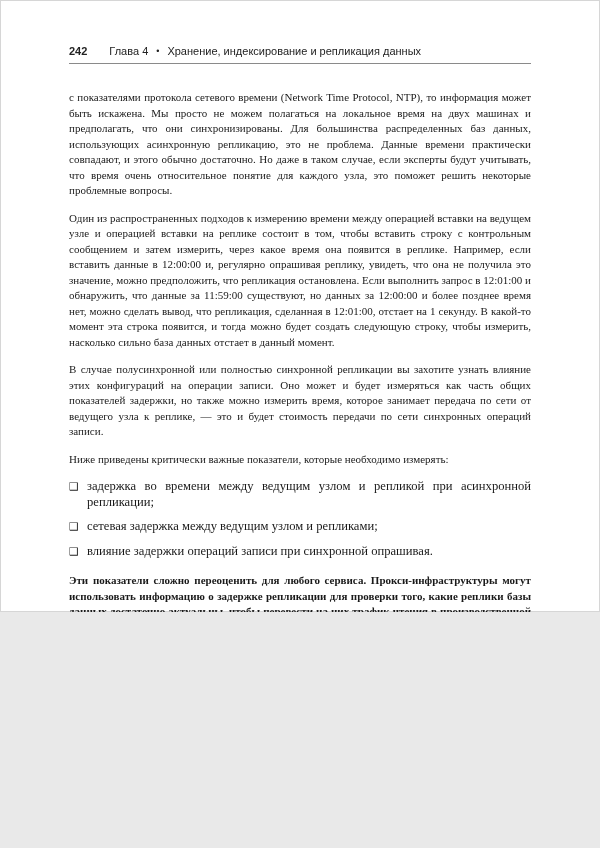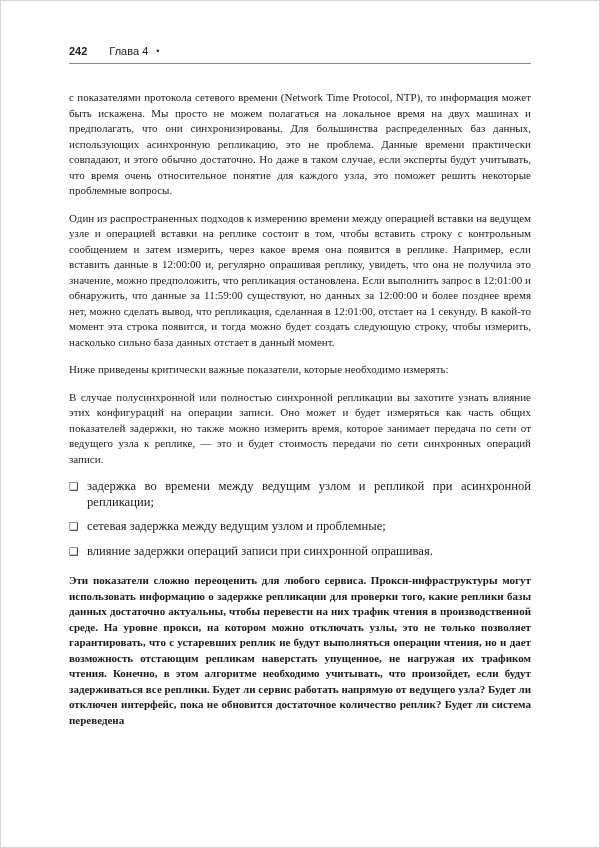--- a/index.html
+++ b/index.html
@@ -4,21 +4,21 @@
 <style>
   html, body {
     margin: 0;
     padding: 0;
     background: #e9e9e9;
     font-family: "Liberation Serif", "DejaVu Serif", serif;
   }
   .page {
     position: relative;
     width: 600px;
-    height: 848px;
+    height: 612px;
     margin: 0 auto;
     background: #ffffff;
     box-sizing: border-box;
     padding: 44px 68px 40px 68px;
     border: 1px solid #d6d6d6;
     color: #1a1a1a;
   }
   .running-head {
     display: flex;
     align-items: baseline;
@@ -86,37 +86,38 @@
 </style>
 </head>
 <body>
 
 <div class="page">
 
   <header class="running-head">
     <span class="page-num">242</span>
     <span class="chapter">Глава 4</span>
     <span class="head-sep">•</span>
+    <span class="chapter-title">Хранение, индексирование и репликация данных</span>
   </header>
   <hr class="head-rule">
 
   <main class="body-text">
     <p>с показателями протокола сетевого времени (Network Time Protocol, NTP), то информация может быть искажена. Мы просто не можем полагаться на локальное время на двух машинах и предполагать, что они синхронизированы. Для большинства распределенных баз данных, использующих асинхронную репликацию, это не проблема. Данные времени практически совпадают, и этого обычно достаточно. Но даже в таком случае, если эксперты будут учитывать, что время очень относительное понятие для каждого узла, это поможет решить некоторые проблемные вопросы.</p>
     <p>Один из распространенных подходов к измерению времени между операцией вставки на ведущем узле и операцией вставки на реплике состоит в том, чтобы вставить строку с контрольным сообщением и затем измерить, через какое время она появится в реплике. Например, если вставить данные в 12:00:00 и, регулярно опрашивая реплику, увидеть, что она не получила это значение, можно предположить, что репликация остановлена. Если выполнить запрос в 12:01:00 и обнаружить, что данные за 11:59:00 существуют, но данных за 12:00:00 и более позднее время нет, можно сделать вывод, что репликация, сделанная в 12:01:00, отстает на 1 секунду. В какой-то момент эта строка появится, и тогда можно будет создать следующую строку, чтобы измерить, насколько сильно база данных отстает в данный момент.</p>
+    <p>В случае полусинхронной или полностью синхронной репликации вы захотите узнать влияние этих конфигураций на операции записи. Оно может и будет измеряться как часть общих показателей задержки, но также можно измерить время, которое занимает передача по сети от ведущего узла к реплике, — это и будет стоимость передачи по сети синхронных операций записи.</p>
     <p>Ниже приведены критически важные показатели, которые необходимо измерять:</p>
-    <p>В случае полусинхронной или полностью синхронной репликации вы захотите узнать влияние этих конфигураций на операции записи. Оно может и будет измеряться как часть общих показателей задержки, но также можно измерить время, которое занимает передача по сети от ведущего узла к реплике, — это и будет стоимость передачи по сети синхронных операций записи.</p>
 
     <ul class="checklist">
       <li>
         <span class="bullet-marker">❑</span>
         <span class="bullet-text">задержка во времени между ведущим узлом и репликой при асинхронной репликации;</span>
       </li>
       <li>
         <span class="bullet-marker">❑</span>
-        <span class="bullet-text">сетевая задержка между ведущим узлом и проблемные;</span>
+        <span class="bullet-text">сетевая задержка между ведущим узлом и репликами;</span>
       </li>
       <li>
         <span class="bullet-marker">❑</span>
         <span class="bullet-text">влияние задержки операций записи при синхронной опрашивая.</span>
       </li>
     </ul>
 
     <p>Эти показатели сложно переоценить для любого сервиса. Прокси-инфраструктуры могут использовать информацию о задержке репликации для проверки того, какие реплики базы данных достаточно актуальны, чтобы перевести на них трафик чтения в производственной среде. На уровне прокси, на котором можно отключать узлы, это не только позволяет гарантировать, что с устаревших реплик не будут выполняться операции чтения, но и дает возможность отстающим репликам наверстать упущенное, не нагружая их трафиком чтения. Конечно, в этом алгоритме необходимо учитывать, что произойдет, если будут задерживаться все реплики. Будет ли сервис работать напрямую от ведущего узла? Будет ли отключен интерфейс, пока не обновится достаточное количество реплик? Будет ли система переведена</p>
   </main>
 

